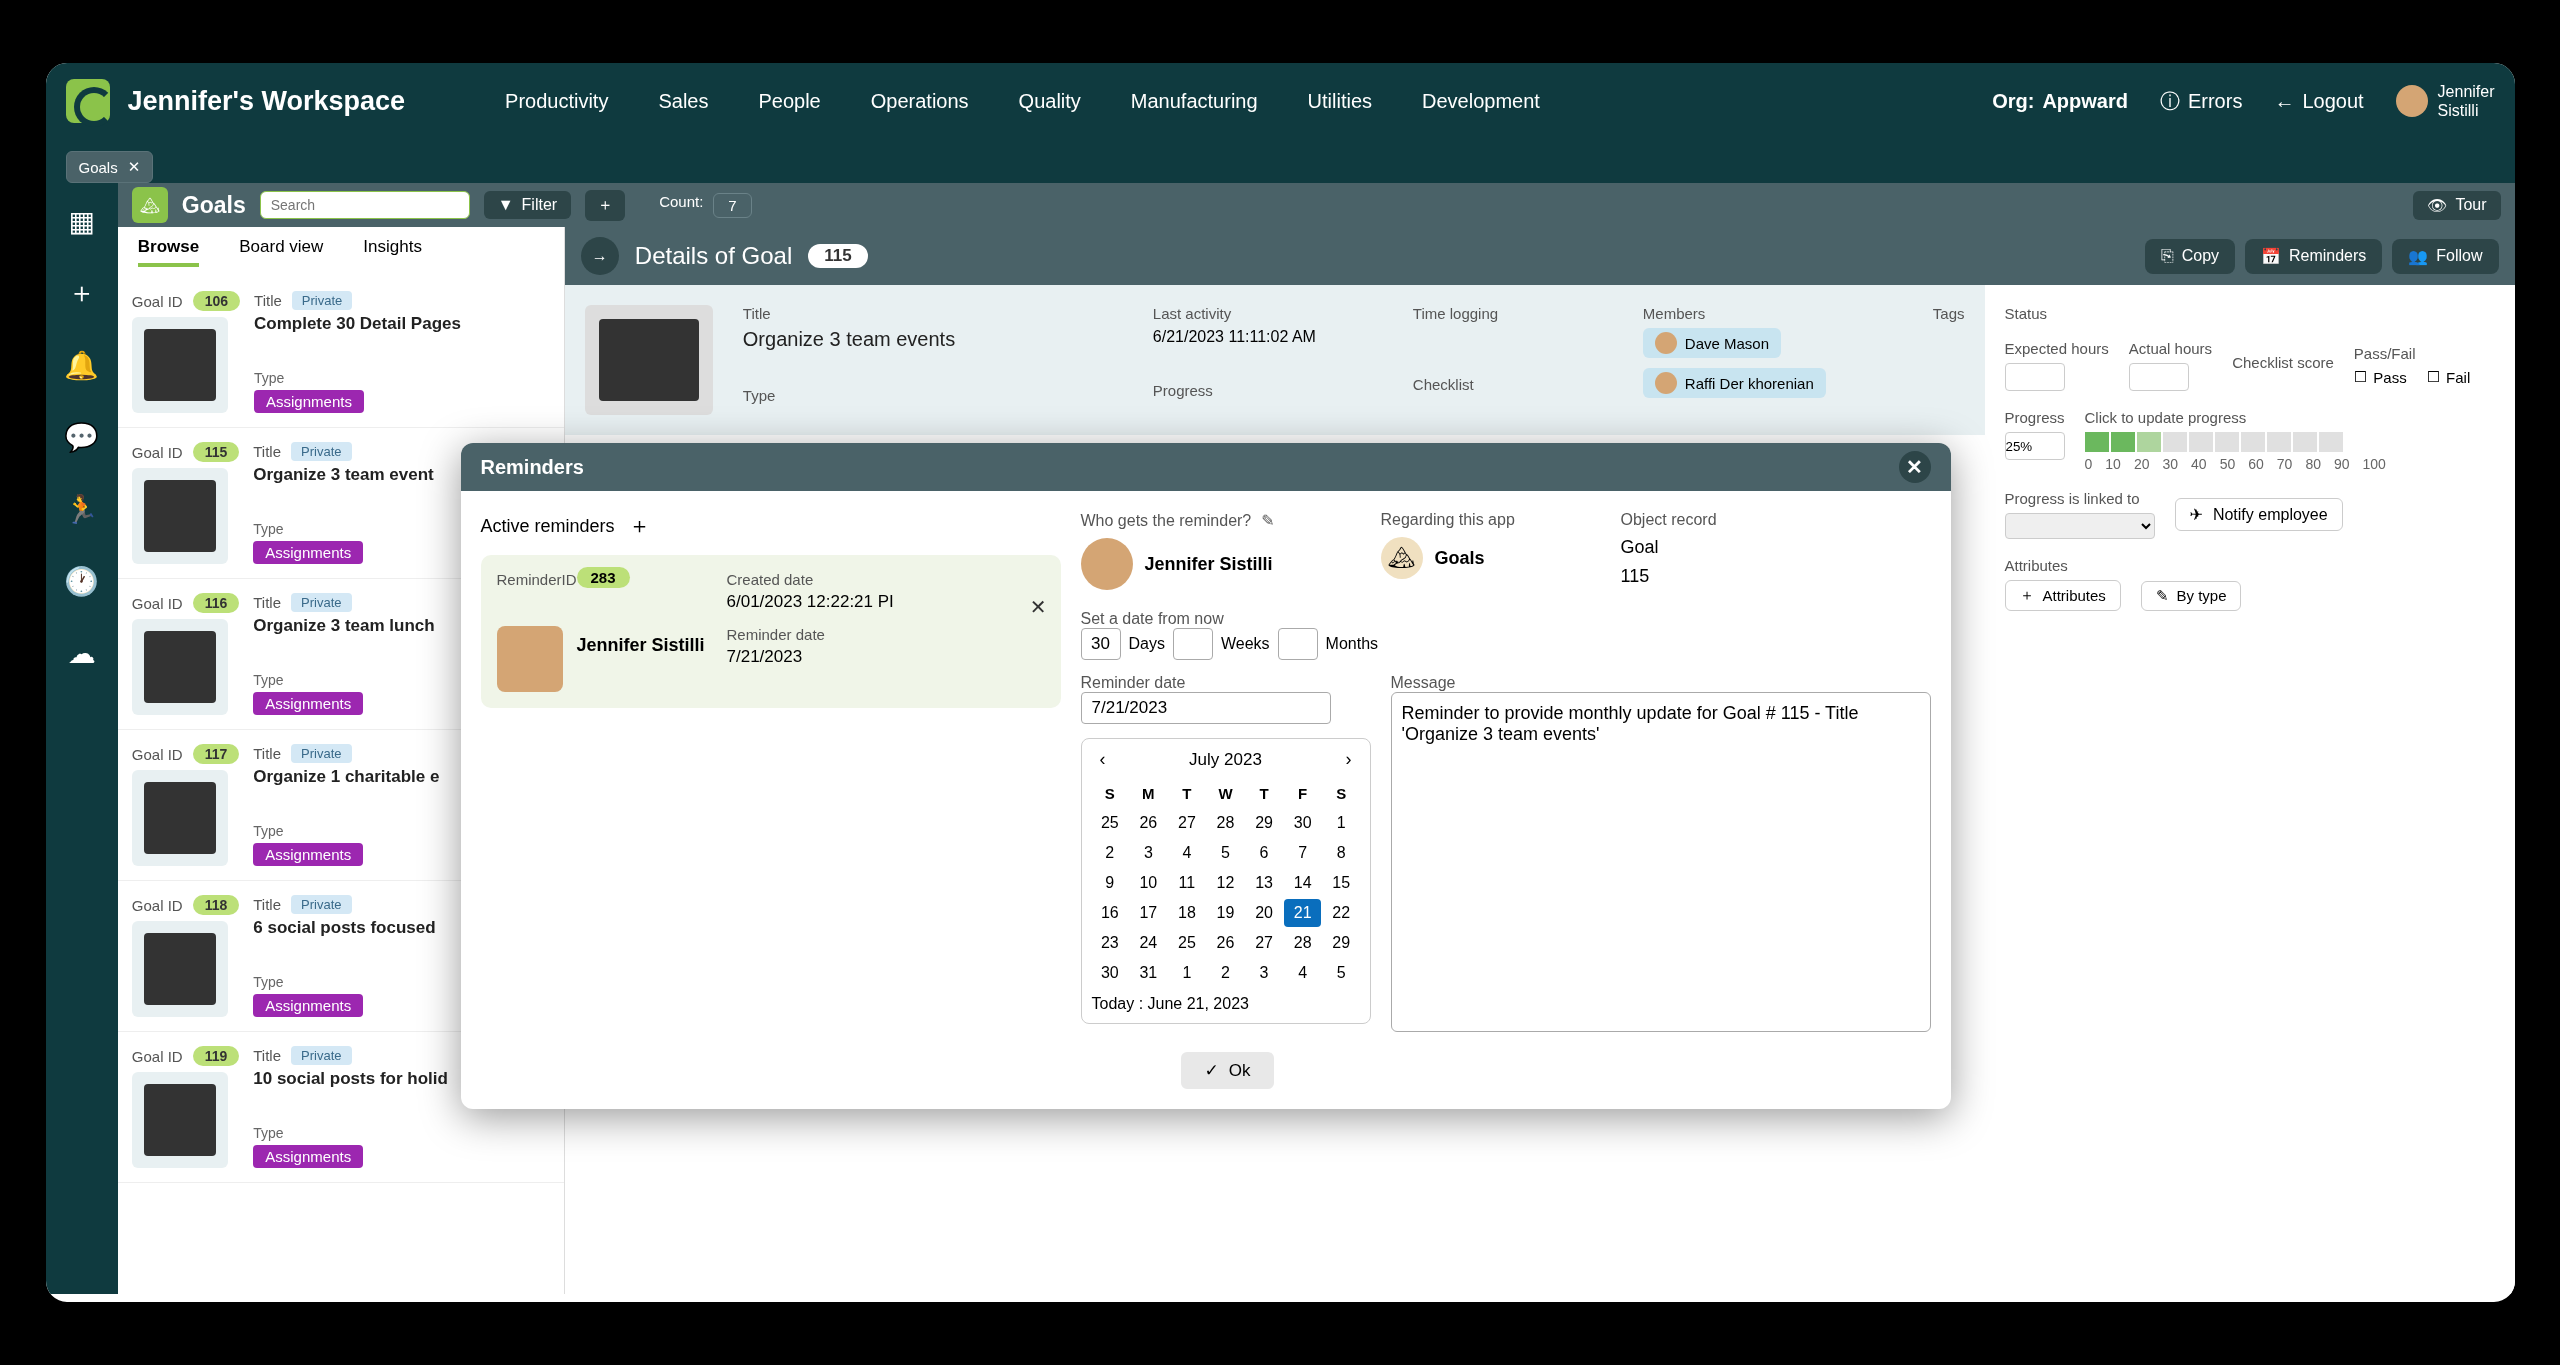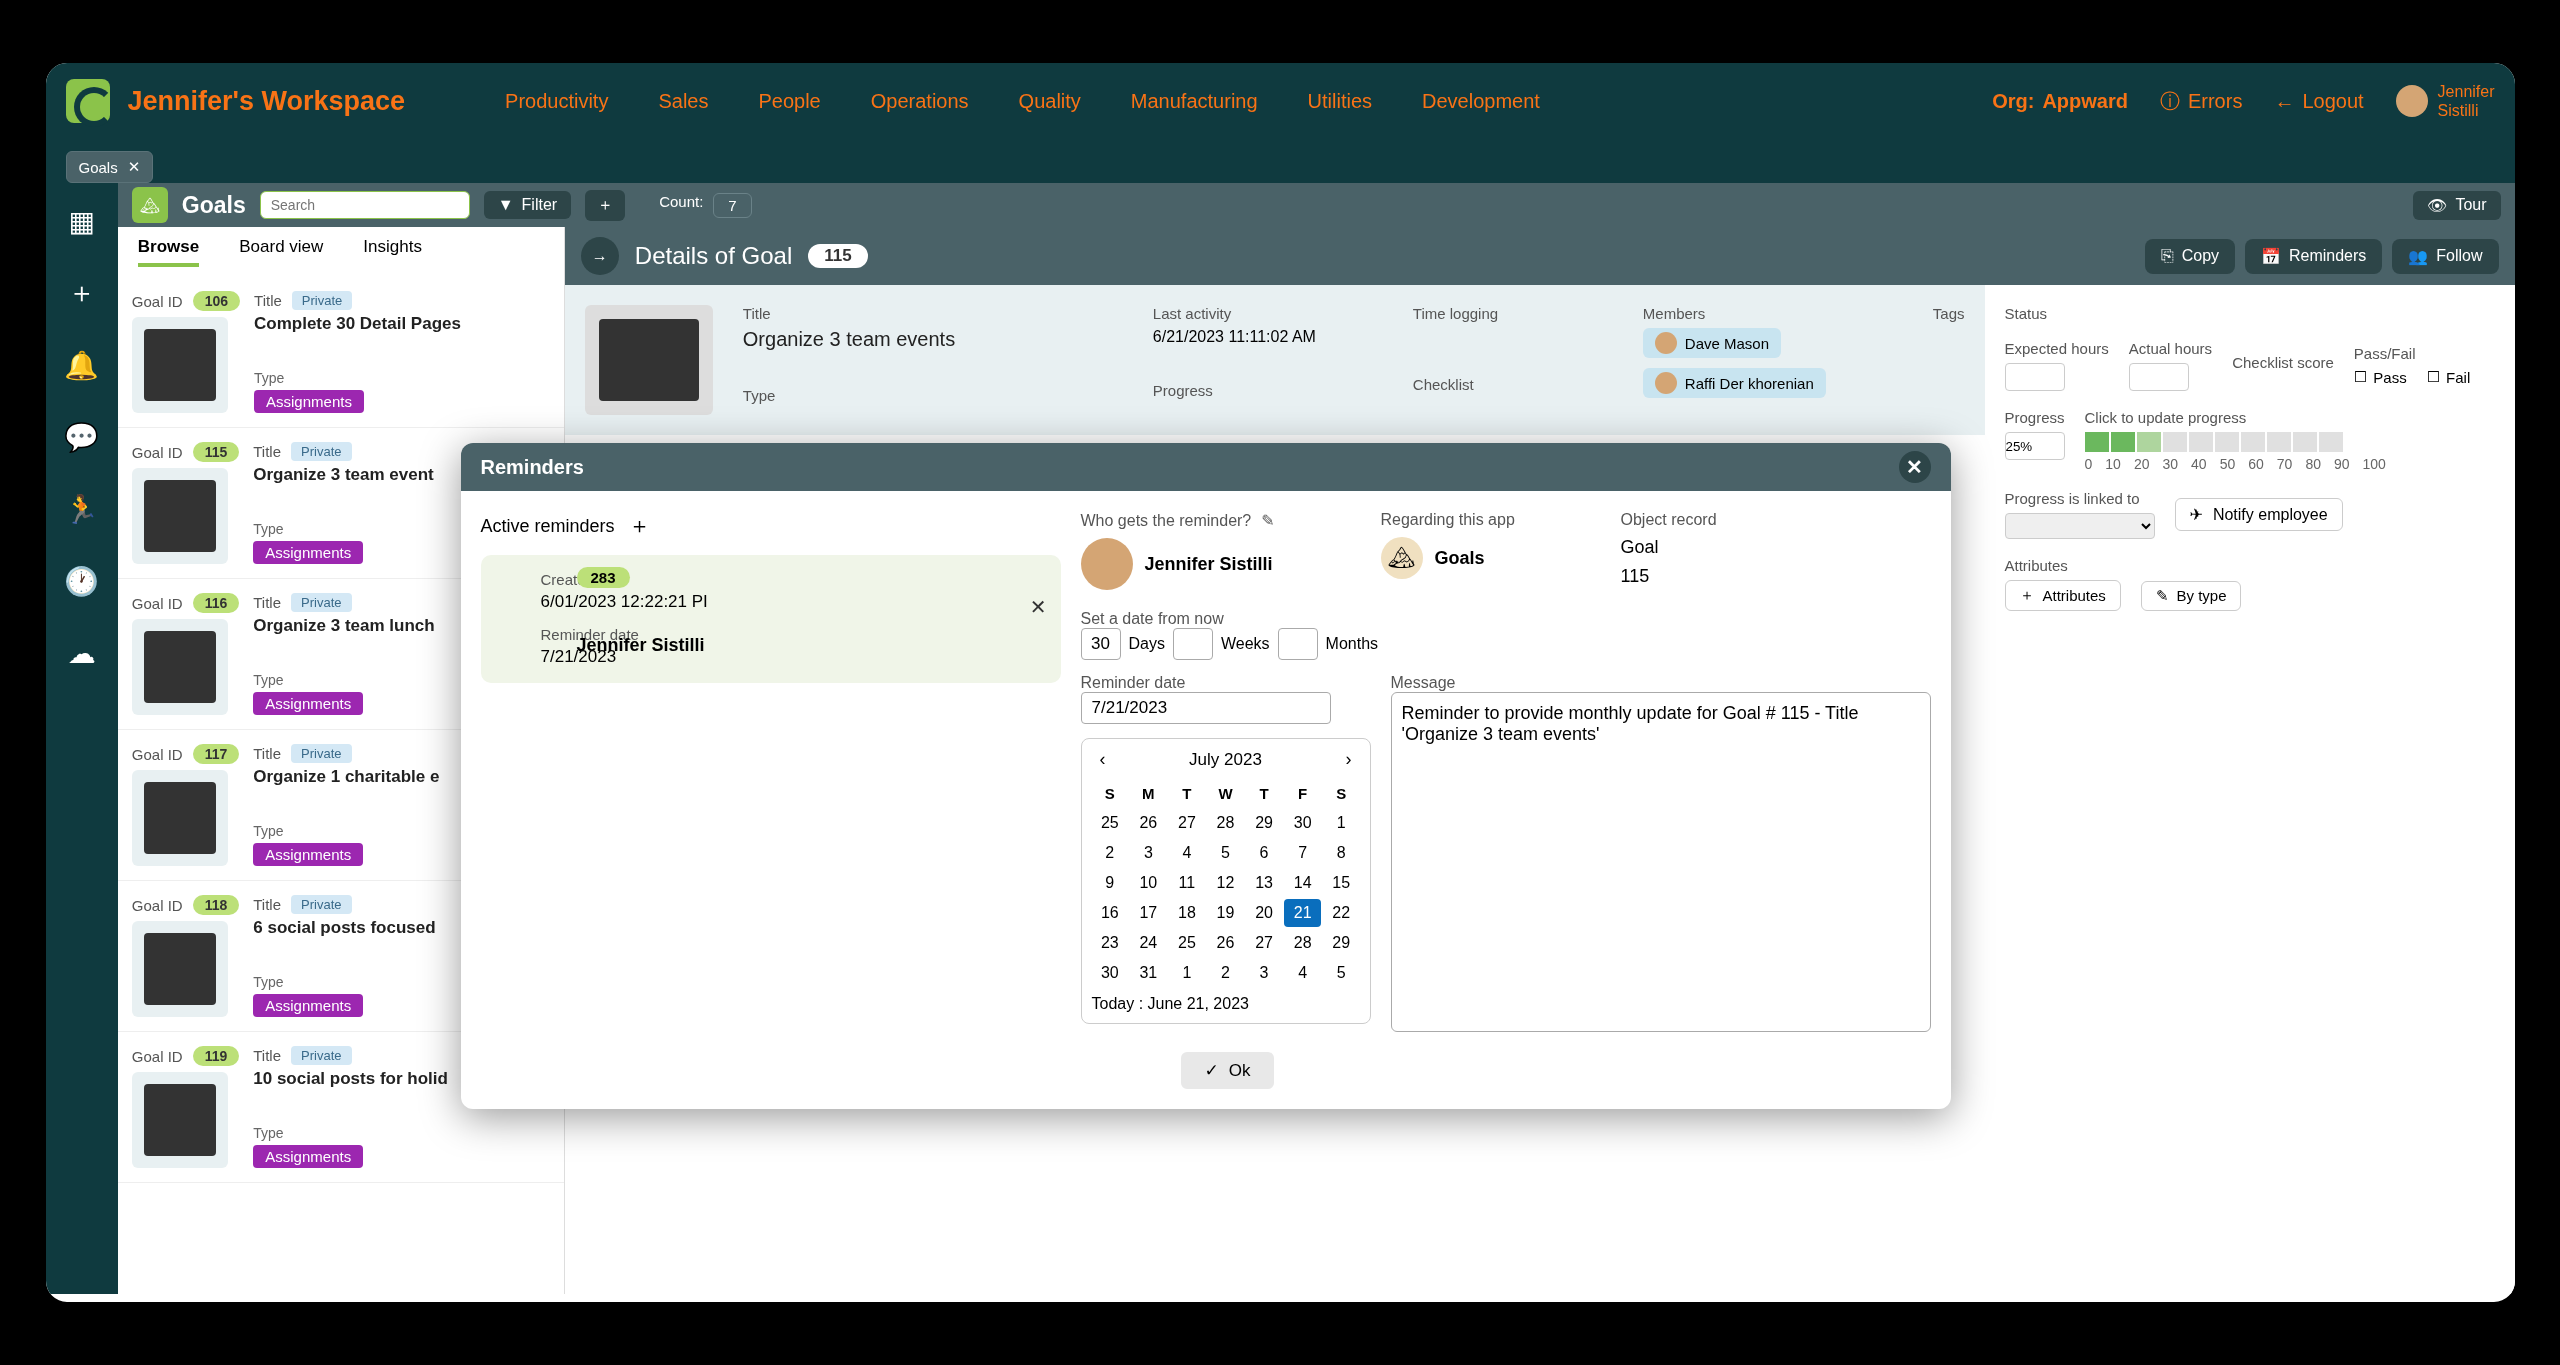--- a/index.html
+++ b/index.html
@@ -1,18 +1,18 @@
 <!DOCTYPE html>
 <html><head>
 <meta charset="utf-8">
 <style>
 *{box-sizing:border-box;margin:0;padding:0;font-family:-apple-system,BlinkMacSystemFont,Segoe UI,Arial,sans-serif}
 body{background:#000;width:2560px;height:1365px;position:relative;display:flex;align-items:center;justify-content:center}
 .app-window{width:2475px;height:1245px;background:#fff;border-radius:24px;overflow:hidden;position:relative;border:3px solid #000}
-.top-bar{height:76px;background:#0f3a3f;display:flex;align-items:center;padding:0 20px;color:#f97316}
+.top-bar{height:76px;background:#0f3a3f;display:flex;align-items:center;padding:0 20px;color:#ffffff}
 .logo-area{display:flex;align-items:center;gap:18px}
 .logo{width:44px;height:44px;background:#8bc34a;border-radius:8px;position:relative}
 .logo::before{content:"";position:absolute;width:28px;height:28px;border:6px solid #0f3a3f;border-radius:50%;top:8px;left:8px;border-right-color:transparent}
 .workspace-title{font-size:27px;font-weight:700}
 .nav-menu{display:flex;gap:50px;margin-left:100px;font-size:20px}
 .nav-item{cursor:pointer}
 .top-right{margin-left:auto;display:flex;align-items:center;gap:32px;font-size:20px}
 .org-label{font-weight:700}
 .org-name{font-weight:700}
 .avatar{width:32px;height:32px;border-radius:50%;background:#d4a574}
@@ -457,20 +457,27 @@
       <span>Reminders</span>
       <div class="modal-close">✕</div>
     </div>
     <div class="modal-body">
       <div class="modal-left">
         <div class="active-row">
           <span>Active reminders</span>
           <span class="add-btn">＋</span>
         </div>
         <div class="reminder-card">
+          <div class="rem-col" style="width:170px">
+            <div class="rem-label">ReminderID</div>
+            <span></span>
+            <div style="display:flex;align-items:center;gap:12px;margin-top:4px">
+              <div class="rem-avatar"></div>
+            </div>
+          </div>
           <div style="position:absolute;left:96px;top:12px" class="rem-badge">283</div>
           <div style="position:absolute;left:96px;top:60px" class="rem-name">Jennifer Sistilli</div>
           <div class="rem-col" style="margin-left:44px">
             <div class="rem-label">Created date</div>
             <div style="font-size:17px">6/01/2023 12:22:21 PI</div>
             <div class="rem-label" style="margin-top:10px">Reminder date</div>
             <div style="font-size:17px">7/21/2023</div>
           </div>
           <div class="rem-close">✕</div>
         </div>

